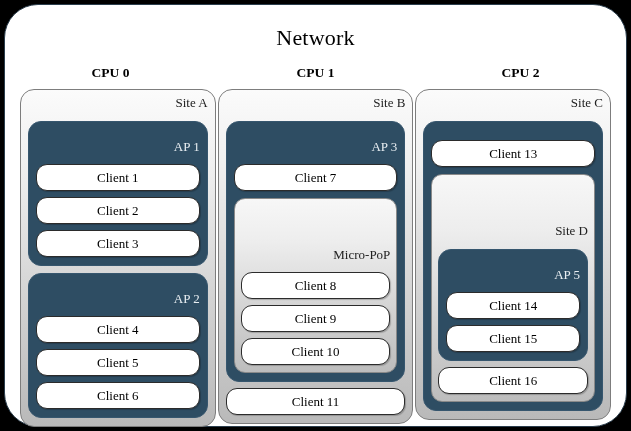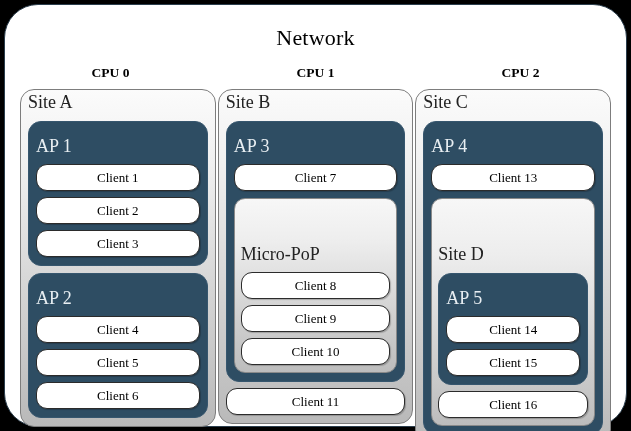--- a/index.html
+++ b/index.html
@@ -58,22 +58,22 @@
   }
   .cpu-column {
     flex: 1 1 0;
     display: flex;
     flex-direction: column;
     padding: 0 1px;
   }
 
   
   .box-title {
-    text-align: left;
-    font-size: 18px;
+    text-align: right;
+    font-size: 13px;
     line-height: 15px;
     padding: 5px 0 4px 0;
   }
 
   
   .site-box {
     border: 1px solid #7d7d7d;
     border-radius: 14px;
     background: linear-gradient(to bottom, #fbfbfb 0%, #f0f0f0 22%, #d3d3d3 62%, #b9b9b9 100%);
     padding: 0 7px 8px 7px;
@@ -173,21 +173,20 @@
 
         <div class="client-box">Client 11</div>
       </div>
     </div>
 
     <div class="cpu-column">
       <div class="site-box">
         <div class="box-title">Site C</div>
 
         <div class="ap-box">
-          <div class="box-title">AP 4</div>
           <div class="client-box">Client 13</div>
 
           <div class="micro-box">
             <div class="box-title">Site D</div>
 
             <div class="ap-box">
               <div class="box-title">AP 5</div>
               <div class="client-box">Client 14</div>
               <div class="client-box">Client 15</div>
             </div>

